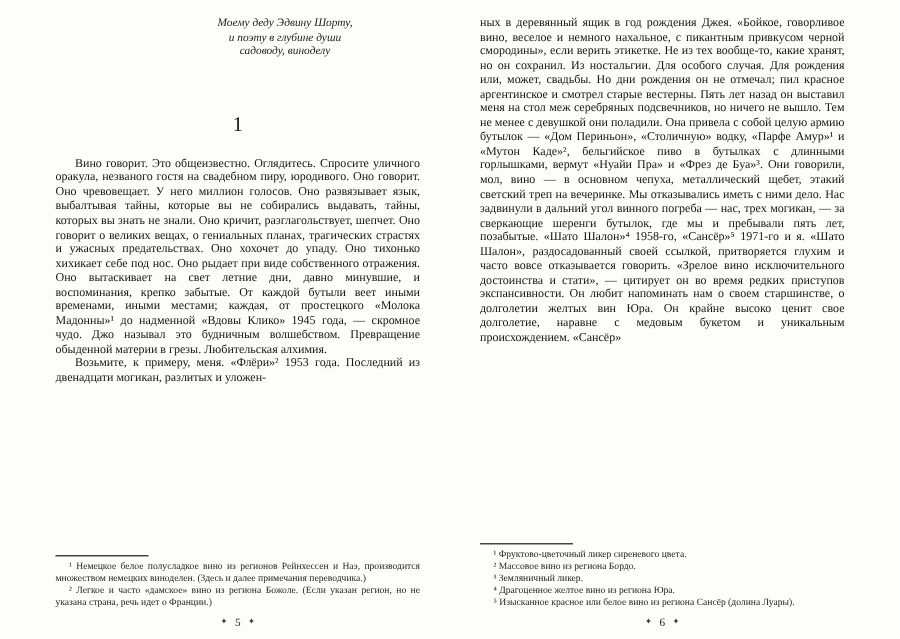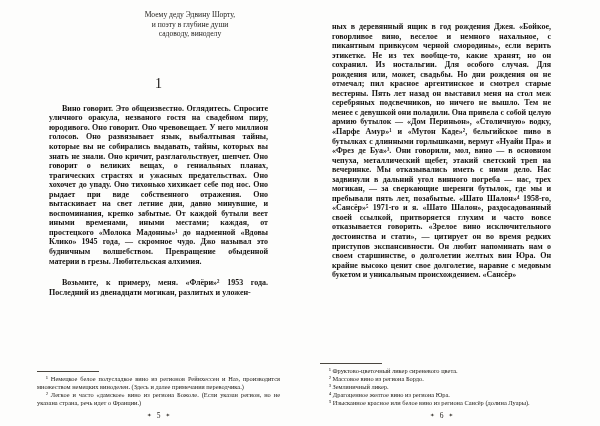--- a/index.html
+++ b/index.html
@@ -21,35 +21,35 @@
     color: #171513;
     background: #fdfdfc;
   }
   .page.left  { padding: 10px 20px 5px 37px; }
   .page.right { padding: 10px 37px 5px 20px; }
   .content { flex: 1 1 auto; overflow: hidden; }
   .epigraph {
     width: 180px;
     margin-left: auto; margin-right: 0;
     text-align: center;
+    font-style: italic;
     font-size: 7.6px; line-height: 9.6px;
     color: #1d1b19;
   }
   .chapter {
     text-align: center;
     font-size: 14px; line-height: 14px;
     margin-top: 38px; margin-bottom: 13px;
     color: #171513;
   }
   p.body {
-    margin: 12px;
+    margin: 0;
     font-size: 8px; line-height: 9.55px;
     text-align: justify;
     text-indent: 13px;
-    font-weight: bold;
   }
   p.body.noindent { text-indent: 0; }
   .footnotes { flex: 0 0 auto; padding-top: 2px; }
   .fnrule {
     width: 62px; height: 0;
     border-top: 1px solid #4a463f;
     margin: 0 0 3px 0;
   }
   p.fn {
     margin: 0;

